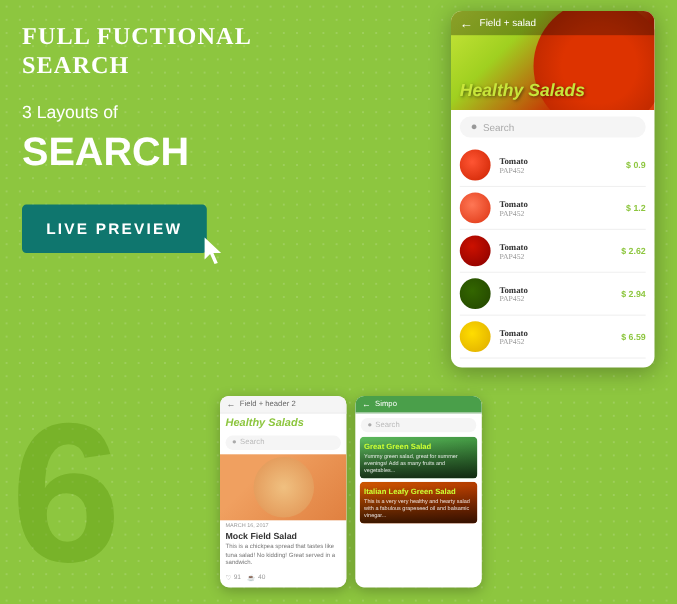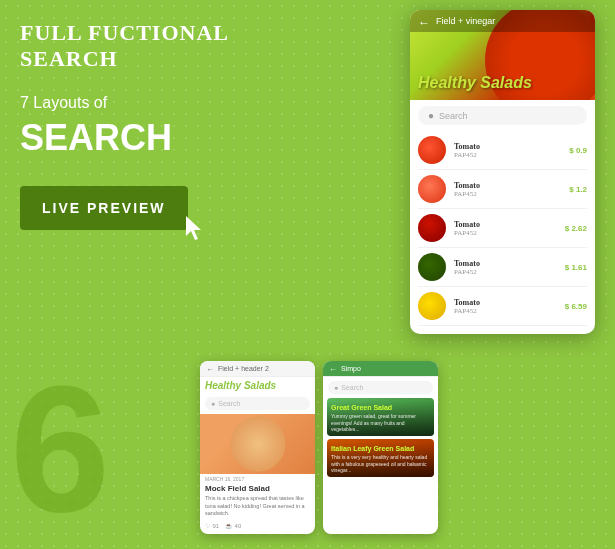--- a/index.html
+++ b/index.html
@@ -61,21 +61,21 @@
       color: white;
       font-size: 36px;
       font-weight: 900;
       text-transform: uppercase;
       line-height: 1;
       margin-bottom: 30px;
     }
 
     .live-preview-btn {
       display: inline-block;
-      background: #4d7c0f;
+      background: #0f766e;
       color: white;
       font-size: 14px;
       font-weight: bold;
       text-transform: uppercase;
       letter-spacing: 2px;
       padding: 14px 22px;
       border-radius: 4px;
       cursor: pointer;
       position: relative;
     }
@@ -440,36 +440,36 @@
   </style>
 </head>
 <body>
 
 <div class="content">
 
   <div class="watermark">6</div>
 
   <div class="left-panel">
     <div class="main-title">FULL FUCTIONAL SEARCH</div>
-    <div class="sub-text">7 Layouts of</div>
+    <div class="sub-text">3 Layouts of</div>
     <div class="search-label">SEARCH</div>
     <div class="live-preview-btn">
       <span>LIVE PREVIEW</span>
       
       <svg class="cursor-icon" viewBox="0 0 22 28" fill="white">
         <path d="M2 2 L2 22 L7 17 L11 26 L14 25 L10 16 L17 16 Z"></path>
       </svg>
     </div>
   </div>
 
   <div class="phone-large">
     <div class="phone-header-img">
       <div class="phone-nav-bar">
         <span class="back-arrow">←</span>
-        <span class="nav-title-text">Field + vinegar</span>
+        <span class="nav-title-text">Field + salad</span>
       </div>
       <div class="phone-header-title">Healthy Salads</div>
     </div>
     <div class="phone-search-bar">
       <span class="search-icon-small">●</span>
       <span class="search-placeholder">Search</span>
     </div>
     <div class="phone-list">
       <div class="phone-list-item">
         <div class="item-img item-img-tomato"></div>
@@ -494,21 +494,21 @@
           <div class="item-code">PAP452</div>
         </div>
         <div class="item-price">$ 2.62</div>
       </div>
       <div class="phone-list-item">
         <div class="item-img item-img-avocado"></div>
         <div class="item-info">
           <div class="item-name">Tomato</div>
           <div class="item-code">PAP452</div>
         </div>
-        <div class="item-price">$ 1.61</div>
+        <div class="item-price">$ 2.94</div>
       </div>
       <div class="phone-list-item">
         <div class="item-img item-img-lemon"></div>
         <div class="item-info">
           <div class="item-name">Tomato</div>
           <div class="item-code">PAP452</div>
         </div>
         <div class="item-price">$ 6.59</div>
       </div>
     </div>

